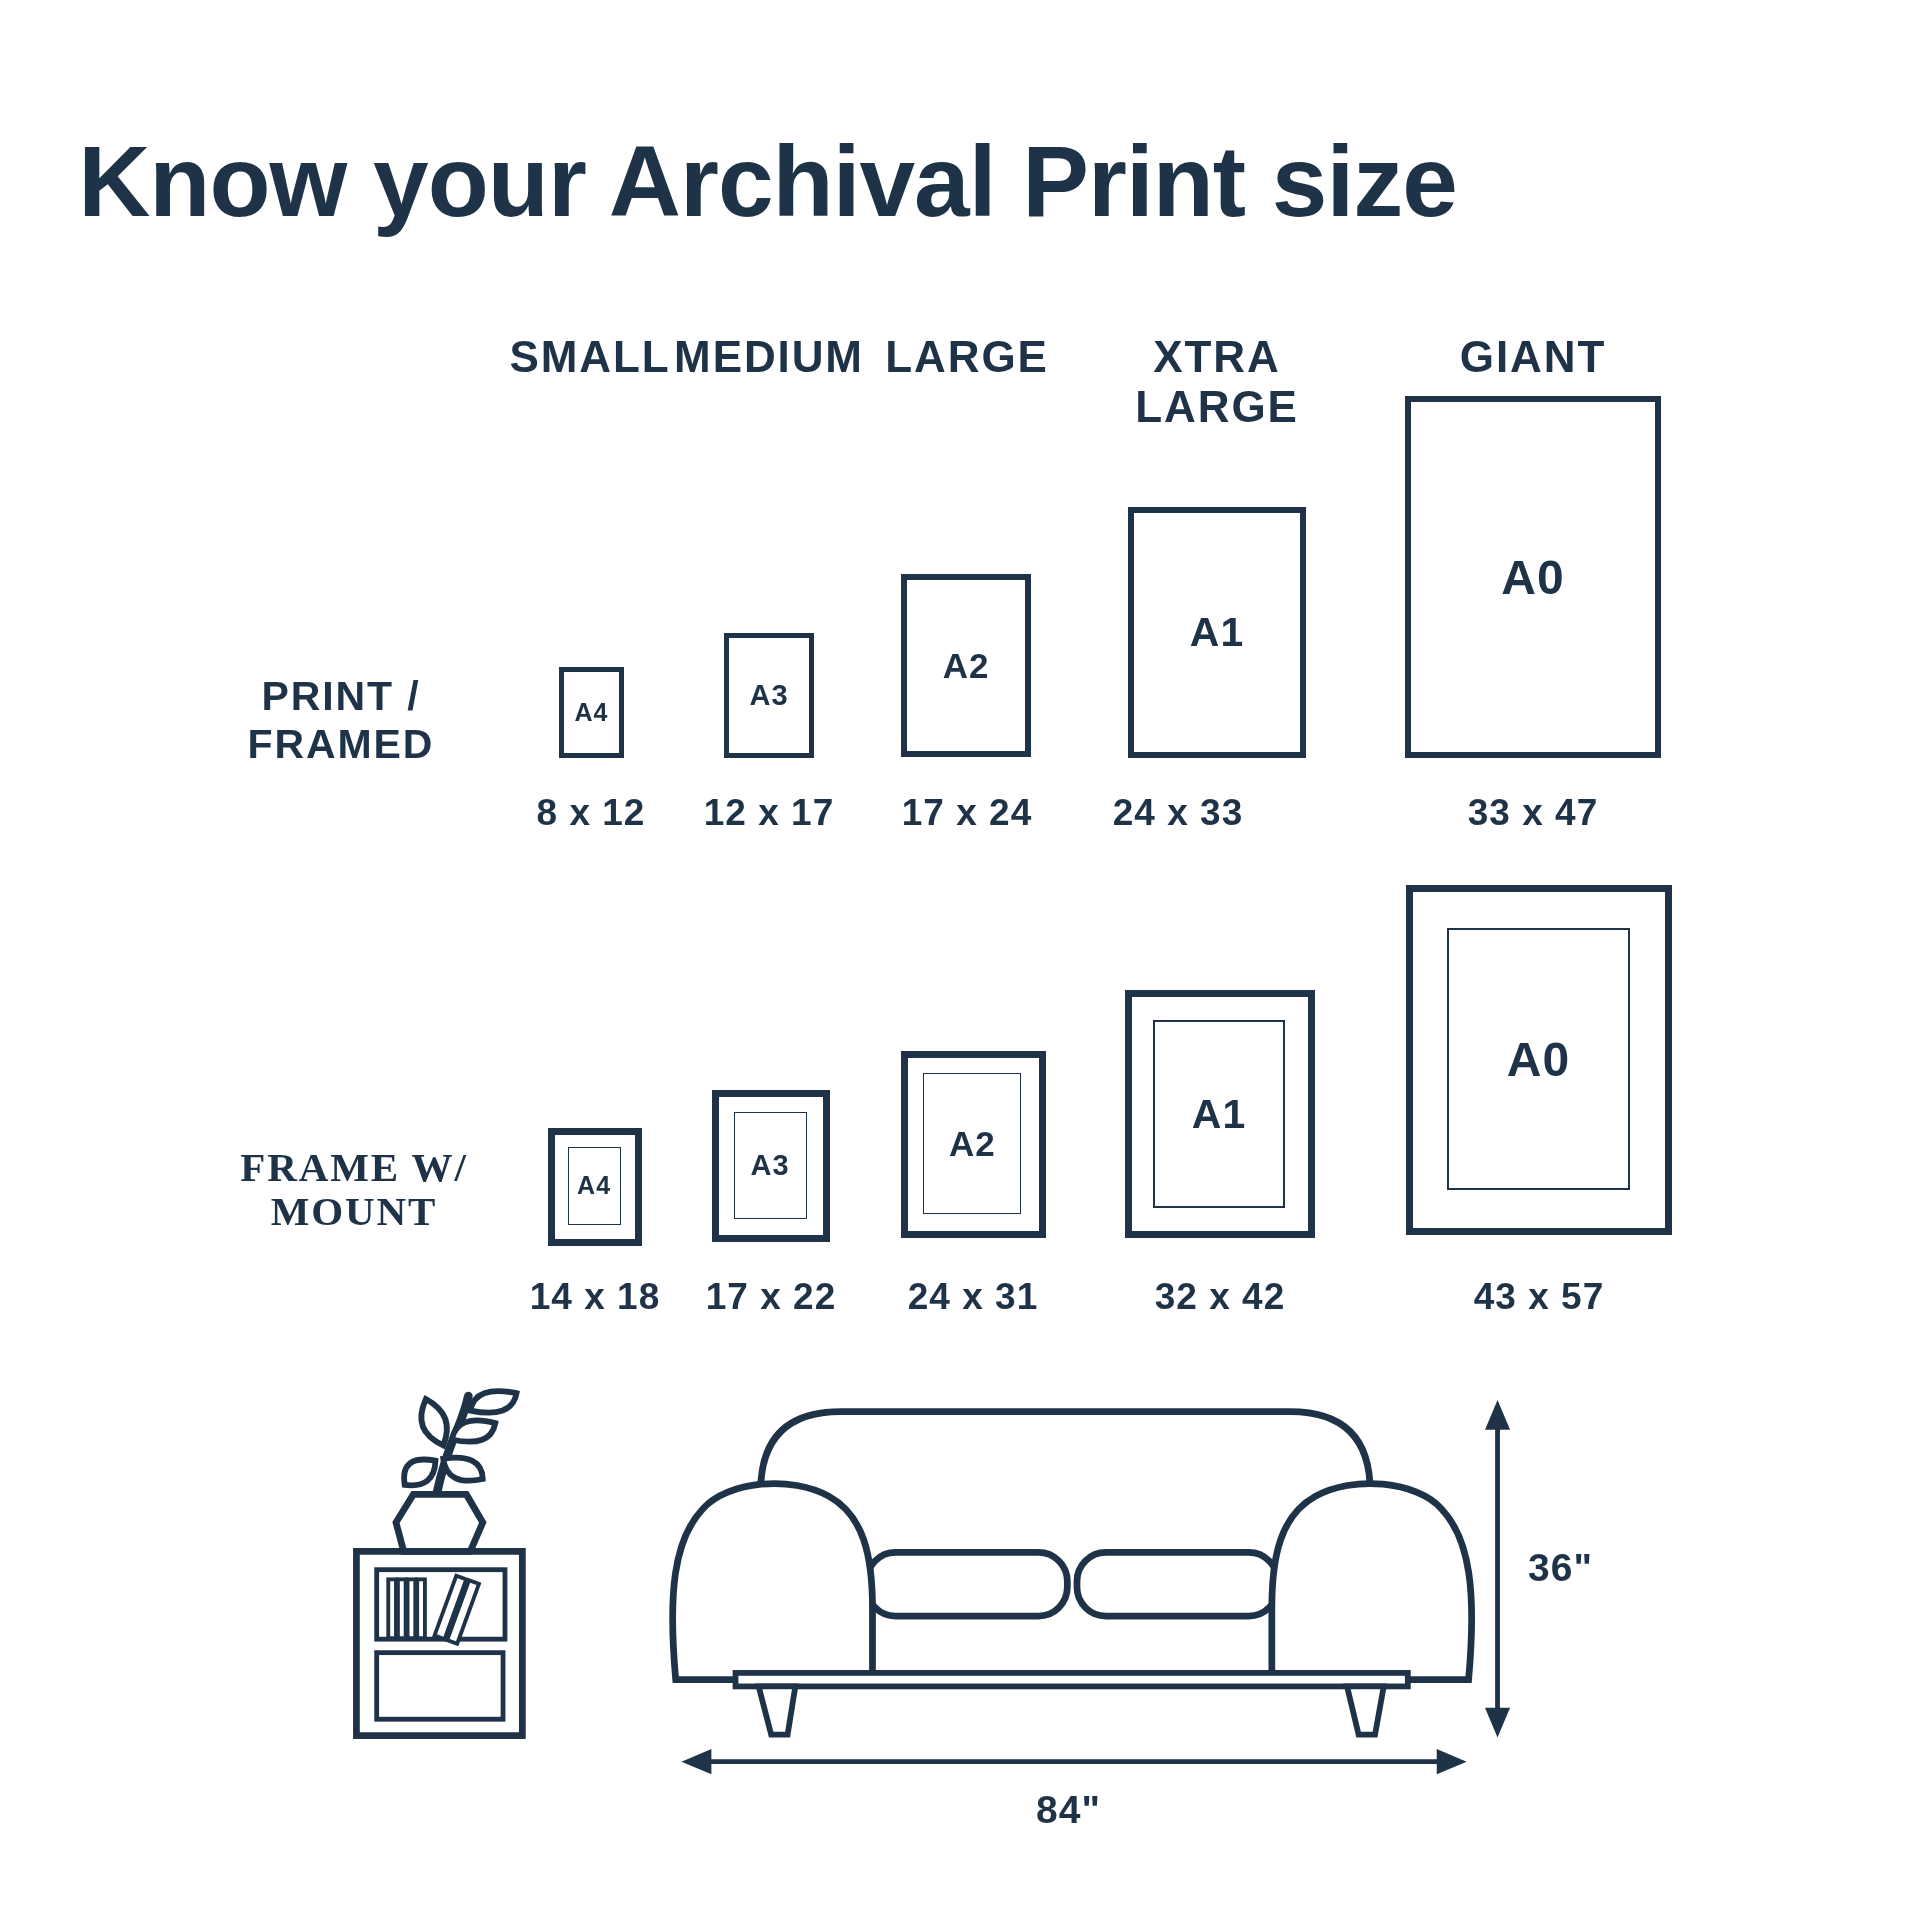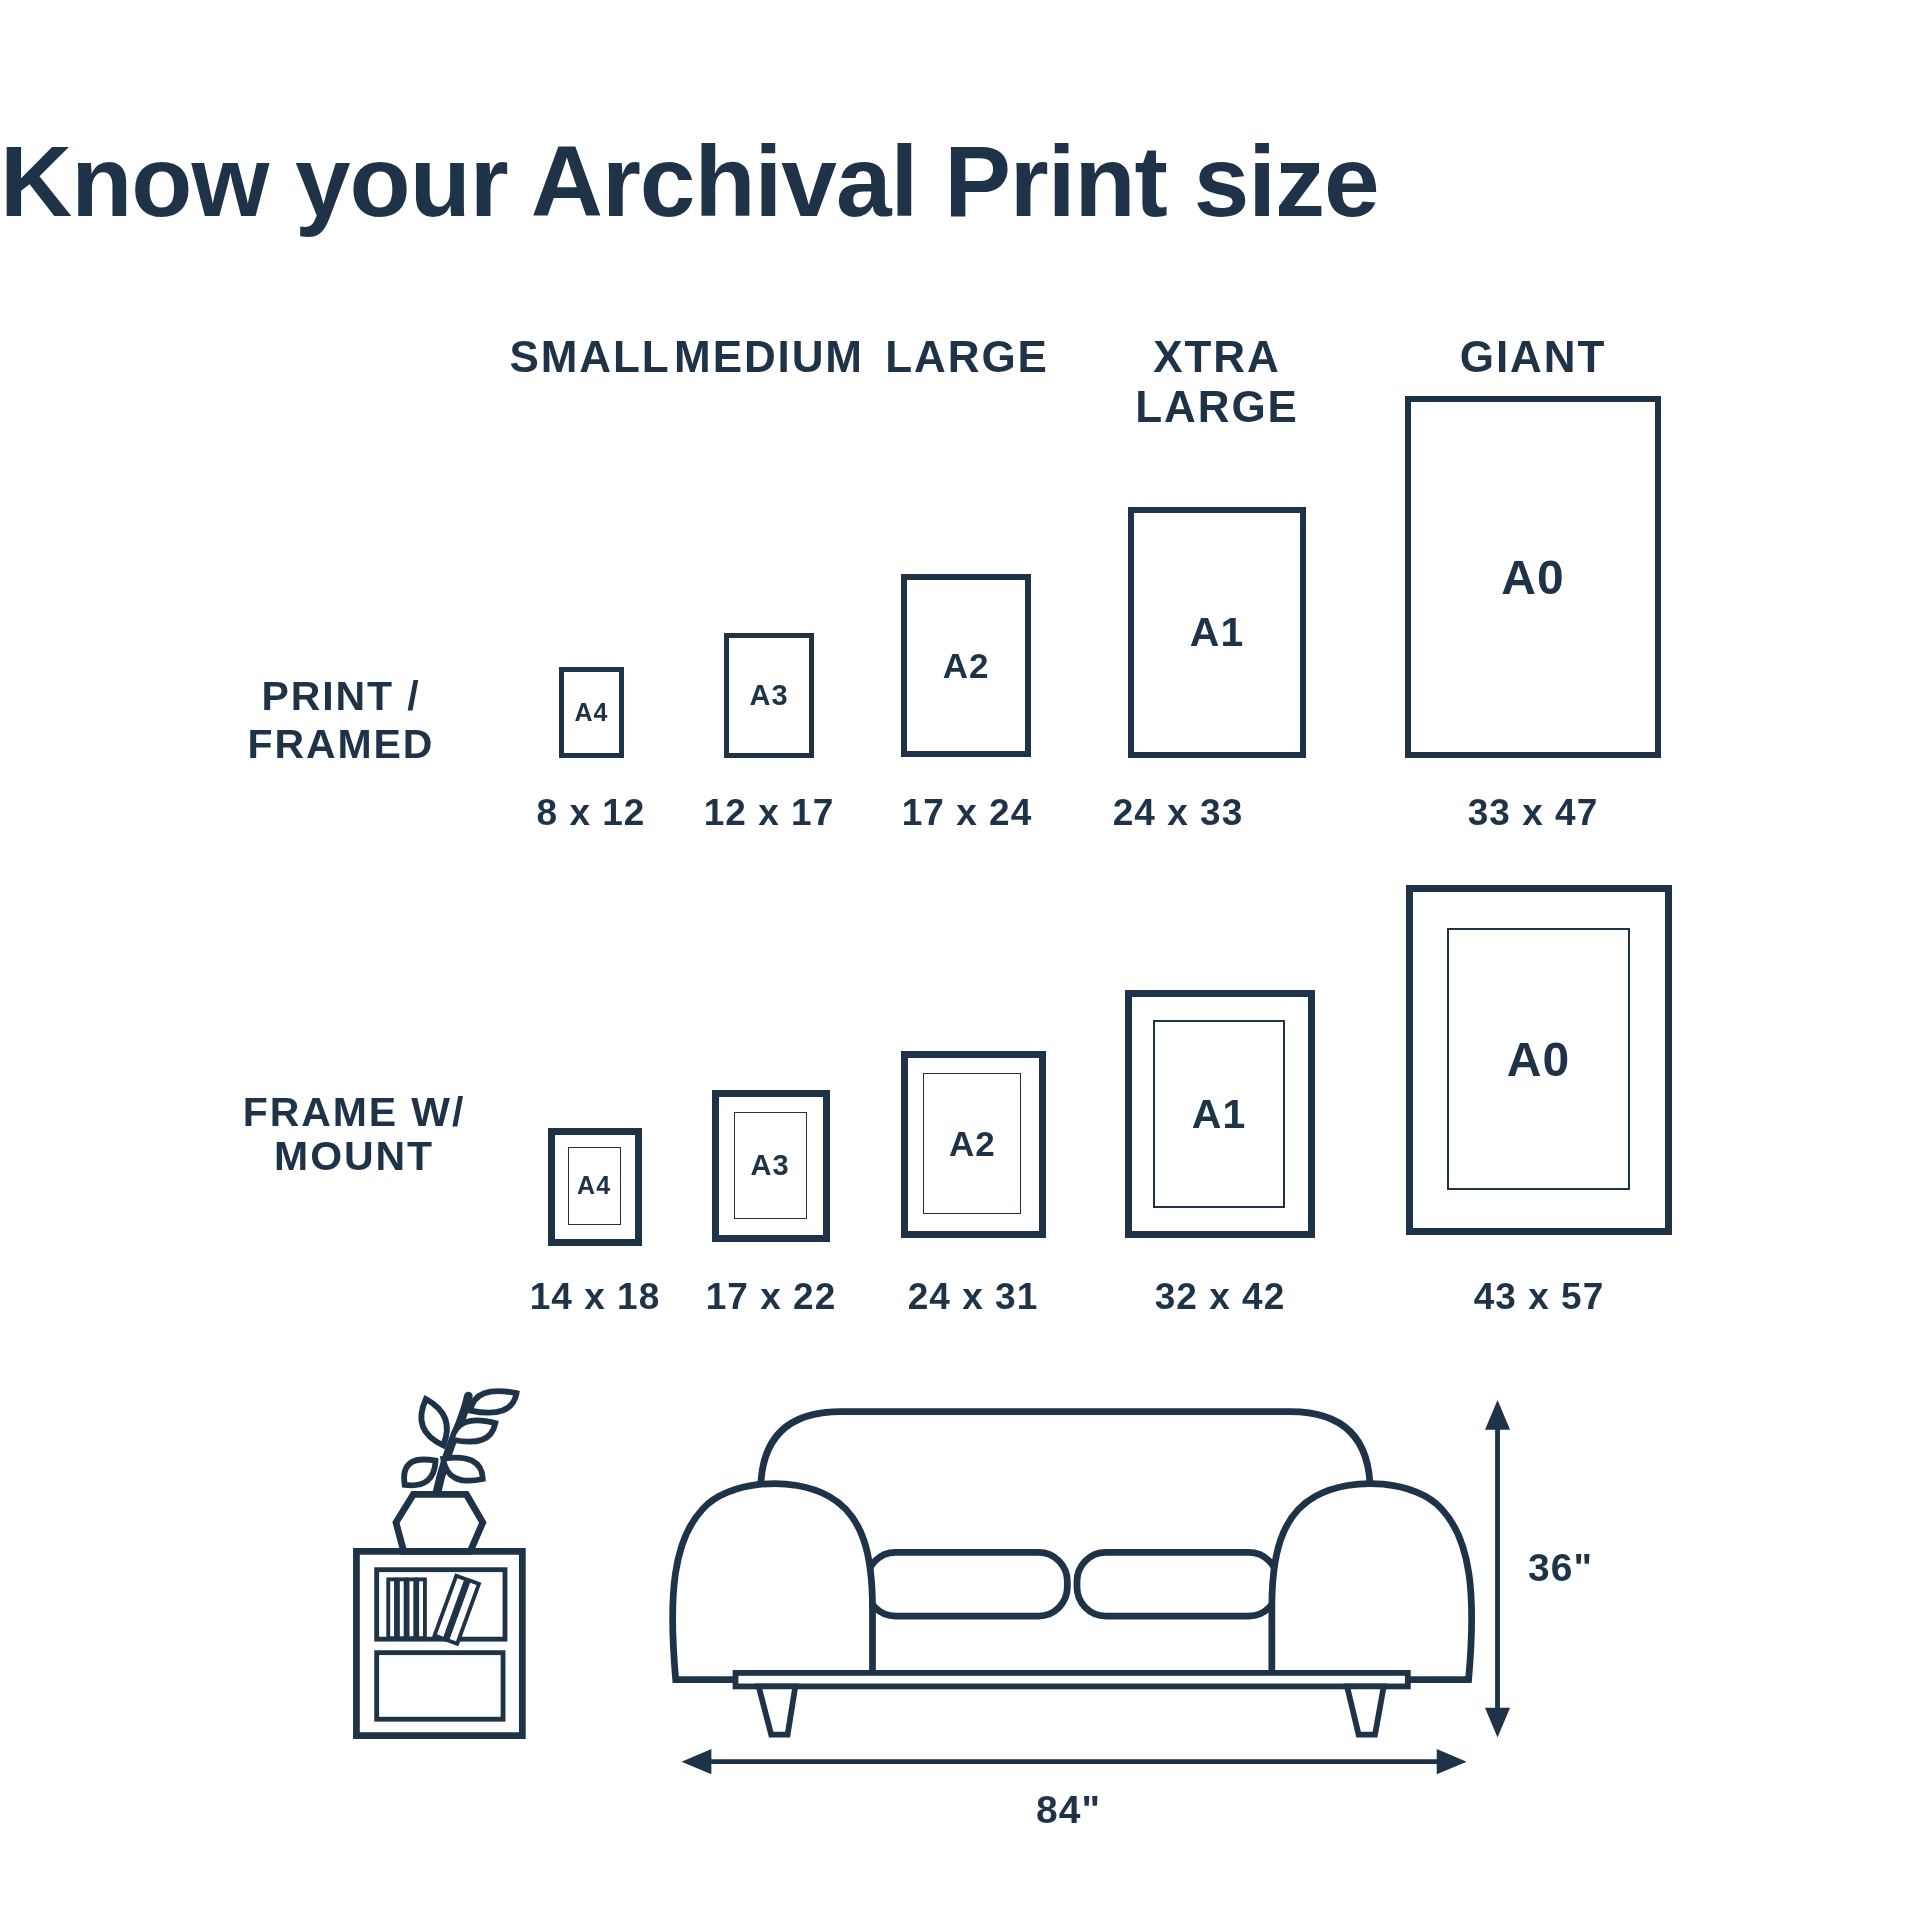--- a/index.html
+++ b/index.html
@@ -1,21 +1,21 @@
 <!DOCTYPE html>
 <html><head>
 <meta charset="utf-8">
 <style>
   html,body{margin:0;padding:0;background:#ffffff;}
   .canvas{
     position:relative;width:1931px;height:1931px;background:#ffffff;
     font-family:"Liberation Sans",sans-serif;color:#1e3347;overflow:hidden;
   }
   .title{
-    position:absolute;left:0;top:124px;width:1535px;text-align:left;
+    position:absolute;left:0;top:124px;width:1535px;text-align:center;
     font-size:100px;font-weight:700;letter-spacing:-1px;
   }
   .hdr{
     position:absolute;top:332px;width:290px;text-align:center;
     font-size:44px;font-weight:600;letter-spacing:1.9px;
   }
   .rowlab{
     position:absolute;width:290px;text-align:center;
     font-size:41px;font-weight:600;letter-spacing:1.9px;line-height:48px;
   }
@@ -75,21 +75,21 @@
   <div class="print" style="left:1405px;top:396px;width:256px;height:362px;border-width:6.8px;">
     <span class="code" style="font-size:48px;">A0</span>
   </div>
 
   <div class="size" style="left:475px;top:792px;">8 x 12</div>
   <div class="size" style="left:653px;top:792px;">12 x 17</div>
   <div class="size" style="left:851px;top:792px;">17 x 24</div>
   <div class="size" style="left:1062px;top:792px;">24 x 33</div>
   <div class="size" style="left:1417px;top:792px;">33 x 47</div>
 
-  <div class="rowlab" style="left:209px;top:1090px;line-height:44px;">
+  <div class="rowlab" style="left:209px;top:1145px;line-height:44px;font-family:Liberation Serif, serif;">
     <div>FRAME W/</div>
     <div>MOUNT</div>
   </div>
 
   <div class="frame" style="left:548px;top:1128px;width:94px;height:118px;">
     <div class="mat" style="left:12.6px;top:11.6px;width:53px;height:78px;">
       <span class="code" style="font-size:25px;">A4</span>
     </div>
   </div>
   <div class="frame" style="left:712px;top:1090px;width:118px;height:152px;">

